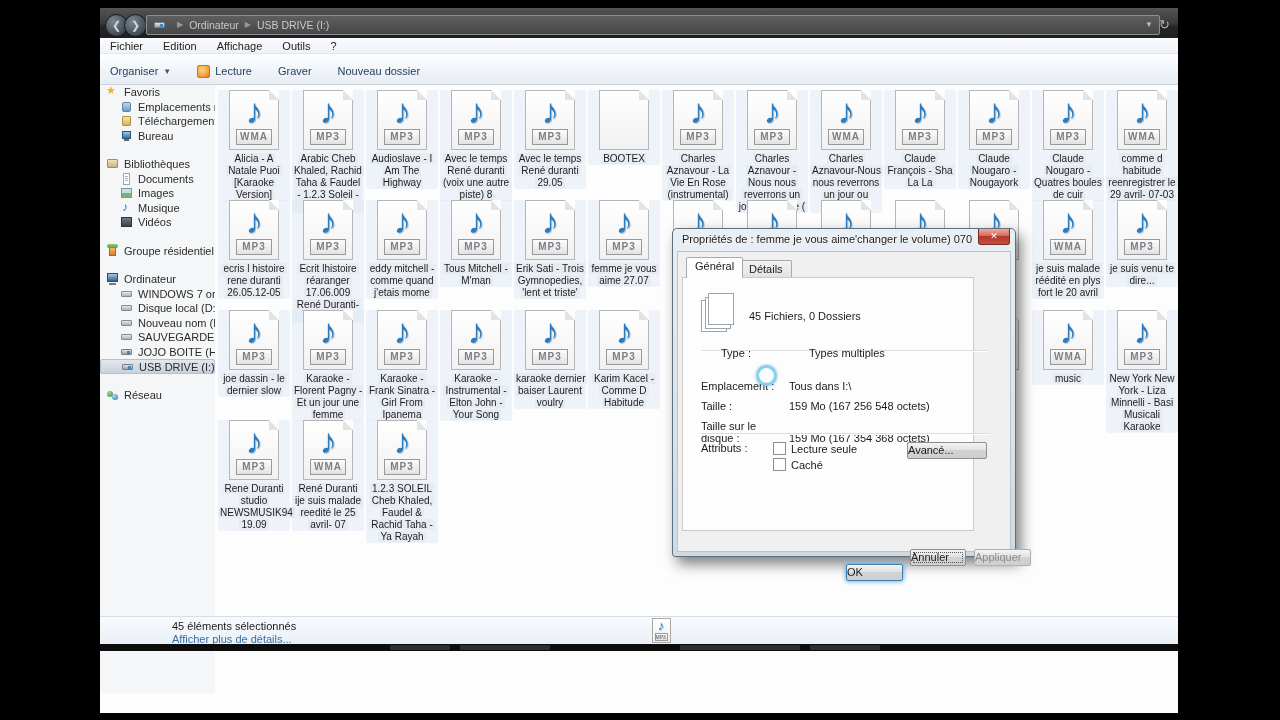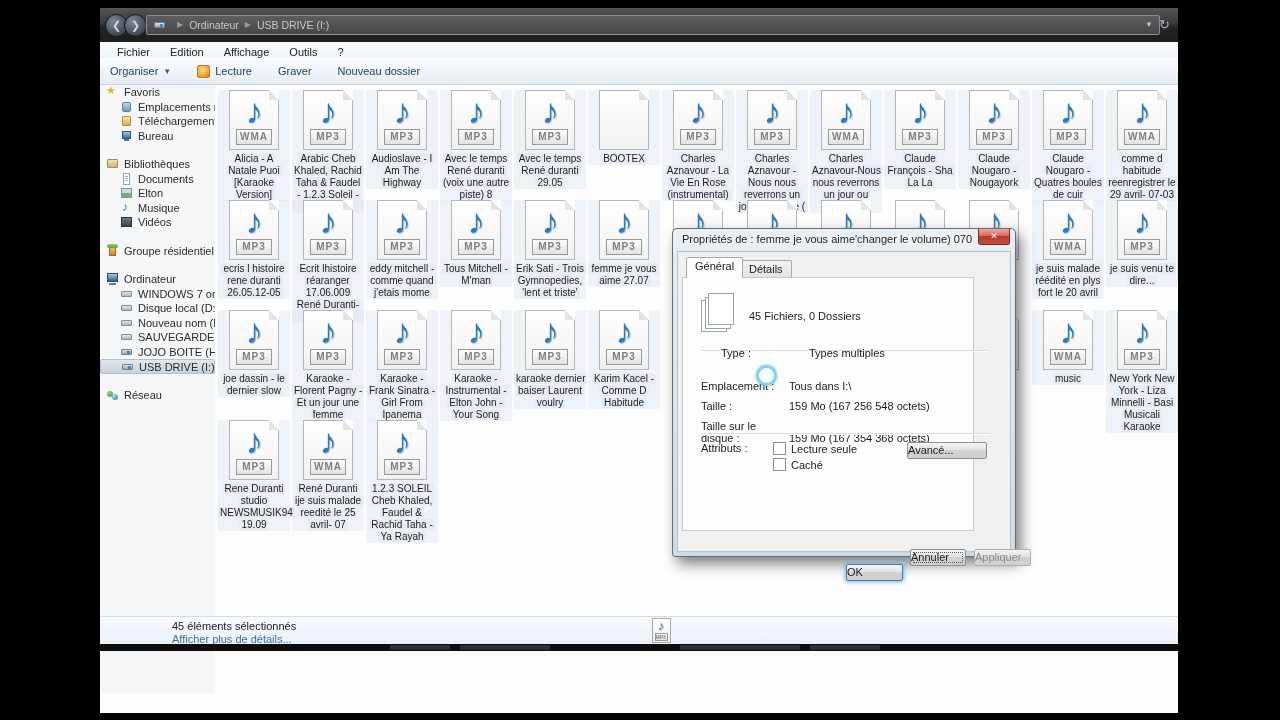--- a/index.html
+++ b/index.html
@@ -16,23 +16,23 @@
      background:radial-gradient(circle at 35% 30%,#7d8792,#49525c 60%,#2b3138);
      border:1px solid #14181c;color:#cfd6dd;font-size:11px;text-align:center;line-height:20px;}
   #addrbar{left:46px;top:7px;width:1058px;height:20px;max-width:1014px;
      background:linear-gradient(#5e5e5e,#474747);border:1px solid #8d8d8d;border-radius:2px;
      color:#c9c9c9;font-size:10.5px;line-height:18px;padding:0 6px;box-sizing:border-box;
      display:flex;gap:6px;align-items:center;}
   #addrbar .crumb-sep{color:#9a9a9a;font-size:8px;}
   #addr-drop{margin-left:auto;color:#bdbdbd;font-size:8px;}
   #refresh-btn{right:8px;top:9px;color:#9fb3c4;font-size:13px;line-height:16px;}
 
-  #menubar{left:0;top:36px;width:1078px;height:16px;
+  #menubar{left:0;top:30px;width:1078px;height:16px;
      background:linear-gradient(#fafcfe,#eef2f7);border-bottom:1px solid #e3e8ee;
-     display:flex;align-items:center;padding-left:17px;box-sizing:border-box;}
+     display:flex;align-items:center;padding-left:10px;box-sizing:border-box;}
   .menu-item{font-size:11px;color:#222;margin-right:20px;}
   #toolbar{left:0;top:50px;width:1078px;height:27px;
      background:linear-gradient(#fbfdfe 0%,#f0f4f9 50%,#e7edf4 100%);
      border-bottom:1px solid #ccd2da;display:flex;align-items:center;padding-left:10px;
      box-sizing:border-box;font-size:11px;color:#1f3b57;}
   .tb-item{margin-right:26px;display:flex;align-items:center;gap:5px;}
   .tb-caret{font-size:8px;color:#44566b;}
   .play-ic{width:11px;height:11px;border-radius:2px;
      background:radial-gradient(circle at 40% 35%,#ffd98c,#f29a2e 70%,#c96f12);
      border:1px solid #b97f2a;}
@@ -200,21 +200,21 @@
       <div class="side-row">
         <span class="sicon ic-lib"></span>
         <span class="slabel">Bibliothèques</span>
       </div>
       <div class="side-row child">
         <span class="sicon ic-docs"></span>
         <span class="slabel">Documents</span>
       </div>
       <div class="side-row child">
         <span class="sicon ic-images"></span>
-        <span class="slabel">Elton</span>
+        <span class="slabel">Images</span>
       </div>
       <div class="side-row child">
         <span class="sicon ic-music"></span>
         <span class="slabel">Musique</span>
       </div>
       <div class="side-row child">
         <span class="sicon ic-videos"></span>
         <span class="slabel">Vidéos</span>
       </div>
       <div class="side-gap"></div>

